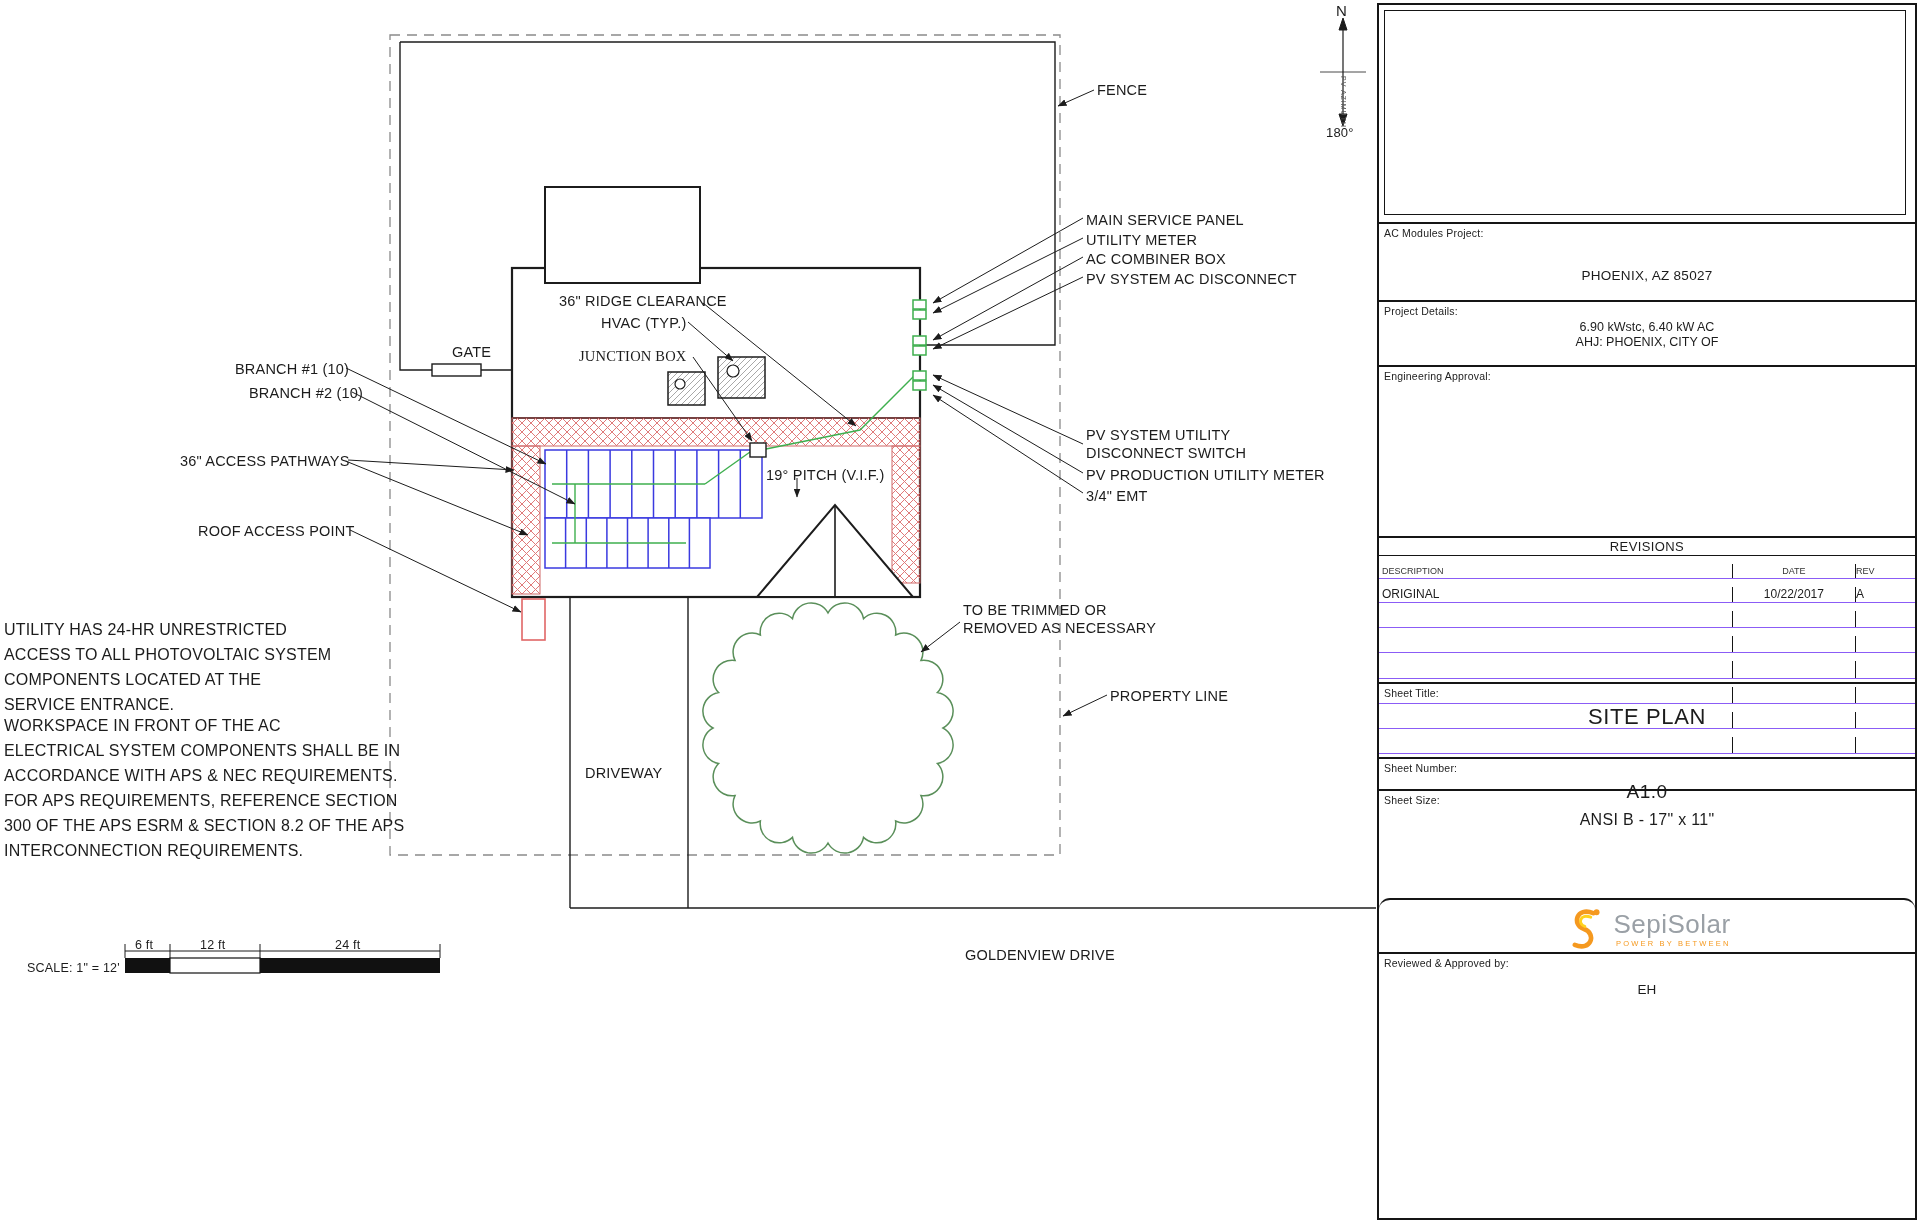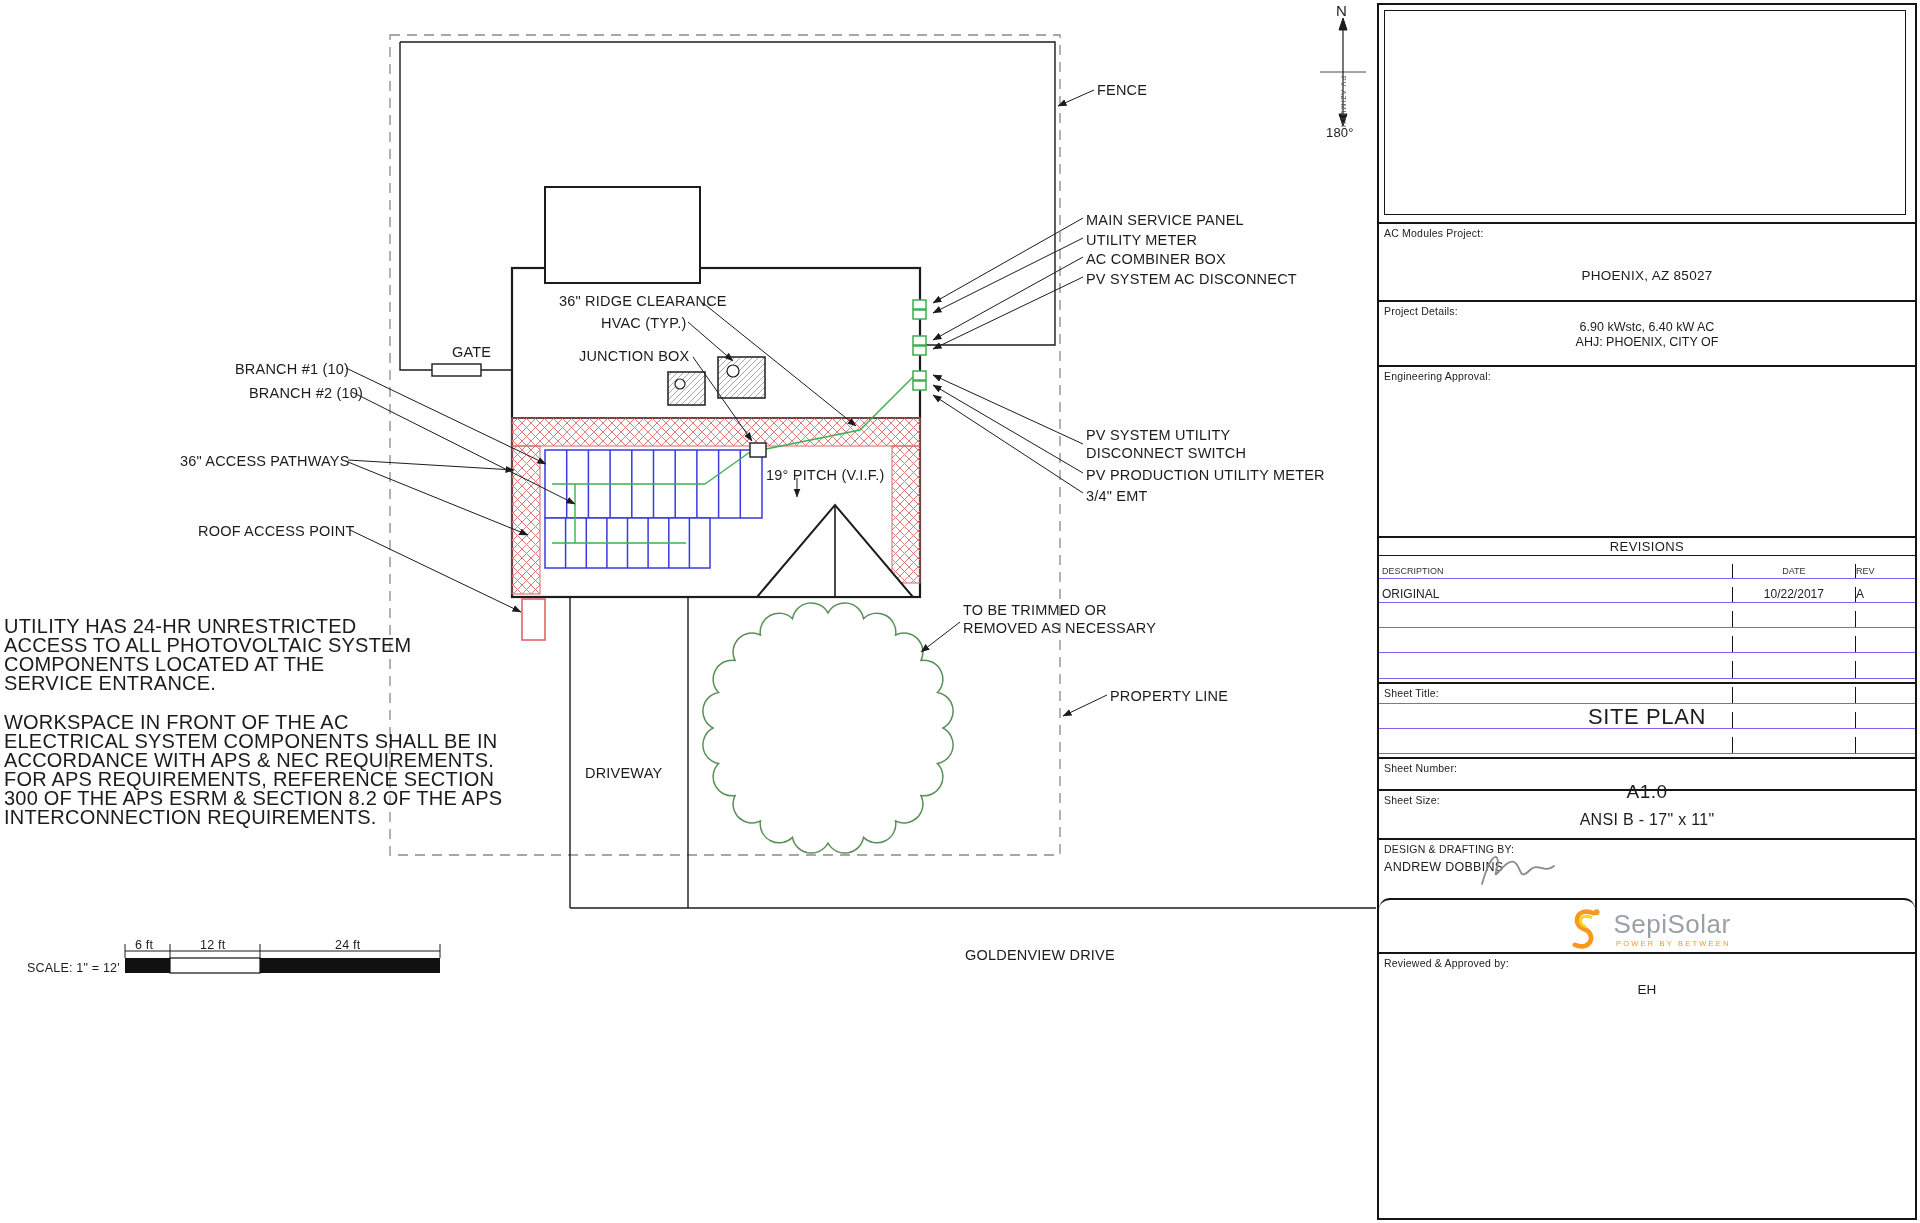--- a/index.html
+++ b/index.html
@@ -5,21 +5,21 @@
   html,body{margin:0;padding:0;background:#ffffff;}
   .page{position:relative;width:1920px;height:1223px;background:#ffffff;overflow:hidden;
         font-family:"Liberation Sans",sans-serif;color:#1c1c1c;border-bottom:3px solid #151515;}
   .plan-svg{position:absolute;left:0;top:0;}
   
   .lbl{position:absolute;font-size:14.5px;line-height:18px;letter-spacing:.2px;color:#1c1c1c;white-space:pre-line;}
   .lbl.sm{font-size:12.5px;line-height:15px;}
   .lbl.deg{font-size:13px;}
   .lbl.n{font-size:15px;}
   .lbl.az{font-size:7px;color:#555;transform:rotate(90deg);transform-origin:0 0;letter-spacing:1px;}
-  .note{position:absolute;font-size:20px;line-height:19px;letter-spacing:.2px;white-space:pre-line;color:#1c1c1c;}
+  .note{position:absolute;font-size:16px;line-height:25px;letter-spacing:.2px;white-space:pre-line;color:#1c1c1c;}
   
   .tb{position:absolute;left:1377px;top:3px;width:540px;height:1217px;border:2px solid #151515;background:#fff;box-sizing:border-box;}
   .tb-sec{position:absolute;left:0;width:536px;border-top:2px solid #151515;box-sizing:border-box;}
   .tb-label{position:absolute;left:5px;top:3px;font-size:10.5px;color:#222;letter-spacing:.2px;}
   .tb-center{position:absolute;left:0;width:100%;text-align:center;}
   .stamp-box{position:absolute;left:5px;top:5px;width:522px;height:205px;border:1.5px solid #151515;box-sizing:border-box;}
   .proj-val{top:44px;font-size:13.5px;letter-spacing:.3px;}
   .details-val{top:18px;font-size:12.5px;line-height:15px;white-space:pre-line;}
   .sheet-title{top:20px;font-size:22px;letter-spacing:.6px;}
   .sheet-num{top:22px;font-size:19px;letter-spacing:.5px;}
@@ -164,21 +164,21 @@
   </svg>
 
   <div class="lbl" style="left:1097px;top:81px;">FENCE</div>
   <div class="lbl" style="left:452px;top:343px;">GATE</div>
   <div class="lbl" style="left:1086px;top:211px;">MAIN SERVICE PANEL</div>
   <div class="lbl" style="left:1086px;top:231px;">UTILITY METER</div>
   <div class="lbl" style="left:1086px;top:250px;">AC COMBINER BOX</div>
   <div class="lbl" style="left:1086px;top:270px;">PV SYSTEM AC DISCONNECT</div>
   <div class="lbl" style="left:559px;top:292px;">36" RIDGE CLEARANCE</div>
   <div class="lbl" style="left:601px;top:314px;">HVAC (TYP.)</div>
-  <div class="lbl" style="left:579px;top:347px;">JUNCTION BOX</div>
+  <div class="lbl" style="left:579px;top:347px;font-family:Liberation Serif, serif;">JUNCTION BOX</div>
   <div class="lbl" style="left:235px;top:360px;">BRANCH #1 (10)</div>
   <div class="lbl" style="left:249px;top:384px;">BRANCH #2 (10)</div>
   <div class="lbl" style="left:180px;top:452px;">36" ACCESS PATHWAYS</div>
   <div class="lbl" style="left:198px;top:522px;">ROOF ACCESS POINT</div>
   <div class="lbl" style="left:766px;top:466px;">19° PITCH (V.I.F.)</div>
   <div class="lbl" style="left:1086px;top:426px;">PV SYSTEM UTILITY
 DISCONNECT SWITCH</div>
   <div class="lbl" style="left:1086px;top:466px;">PV PRODUCTION UTILITY METER</div>
   <div class="lbl" style="left:1086px;top:487px;">3/4" EMT</div>
   <div class="lbl" style="left:963px;top:601px;">TO BE TRIMMED OR
@@ -278,27 +278,20 @@
     <div class="tb-sec" style="top:752px;height:52px;">
       <div class="tb-label">Sheet Number:</div>
       <div class="tb-center sheet-num">A1.0</div>
     </div>
 
     <div class="tb-sec" style="top:784px;height:49px;">
       <div class="tb-label">Sheet Size:</div>
       <div class="tb-center sheet-size">ANSI B - 17" x 11"</div>
     </div>
 
-    <div class="tb-sec" style="top:833px;height:60px;">
-      <div class="tb-label">DESIGN &amp; DRAFTING BY:</div>
-      <div class="designer">ANDREW DOBBINS</div>
-      <svg class="sig" width="110" height="58" viewBox="0 0 110 58">
-        <path d="M8,44 C18,8 28,12 22,32 C19,42 32,18 40,22 C48,26 44,42 56,30 C64,22 70,34 80,26" stroke="#8a8a8a" stroke-width="1.8" fill="none" stroke-linecap="round"></path>
-      </svg>
-    </div>
 
     <div class="tb-sec" style="top:893px;height:54px;border-radius:11px;">
       <div class="logo-wrap">
         <svg width="42" height="46" viewBox="0 0 50 54">
           <path d="M36,8 C16,0 10,22 25,27 C40,32 34,54 14,46" stroke="#f5991f" stroke-width="5.5" fill="none" stroke-linecap="round"></path>
           <path d="M33,13 C20,8 17,21 26,24" stroke="#ffd21e" stroke-width="3.5" fill="none" stroke-linecap="round"></path>
           <circle cx="40" cy="7" r="3.5" fill="#f5991f"></circle>
         </svg>
         <div>
           <div class="brand-name">SepiSolar</div>

